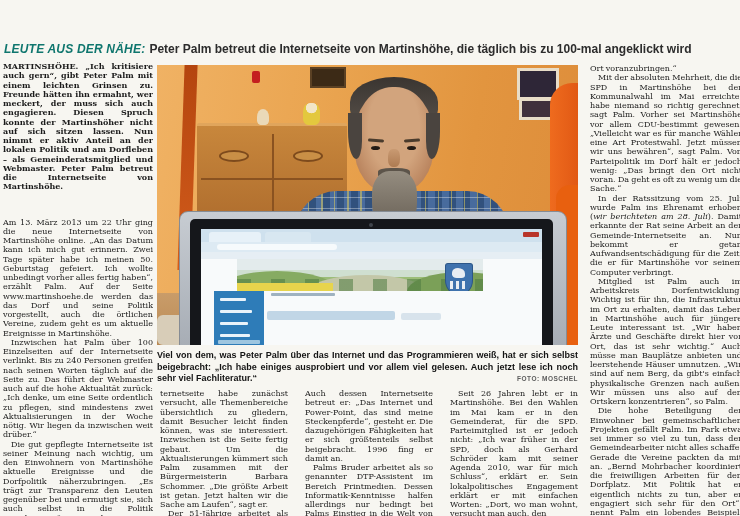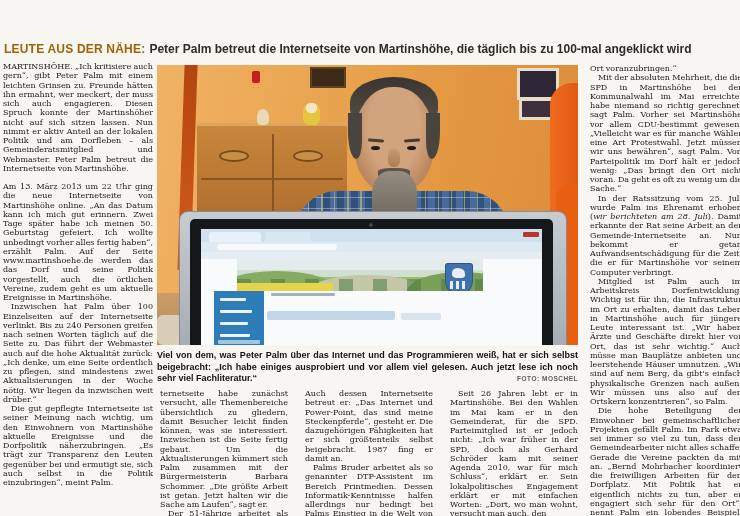--- a/index.html
+++ b/index.html
@@ -3,31 +3,31 @@
 <meta charset="utf-8">
 <style>
   html,body{margin:0;padding:0;}
   .page{position:relative;width:740px;height:516px;background:#f7f6f1;overflow:hidden;
         font-family:"DejaVu Serif",serif;color:#1b1b1b;}
   
   .headline{position:absolute;left:3px;top:-8px;font-family:"Liberation Serif",serif;
             font-weight:bold;font-size:46px;letter-spacing:-1px;color:#1d1d1d;white-space:nowrap;}
   .kicker{position:absolute;left:4px;top:42px;width:734px;font-family:"Liberation Sans",sans-serif;
           font-size:12px;font-weight:bold;white-space:nowrap;}
-  .kicker .lbl{color:#a16207;letter-spacing:.2px;margin-right:4px;}
+  .kicker .lbl{color:#0f766e;letter-spacing:.2px;margin-right:4px;font-style:italic;}
   .kicker .txt{color:#2c2c2c;}
   
   .col{position:absolute;top:62px;height:454px;overflow:hidden;}
   .col1{left:3px;width:150px;}
   .col5{left:590px;width:152px;top:64px;height:452px;}
   .byline{border-top:1.5px solid #2a2a2a;border-bottom:1px solid #2a2a2a;text-align:center;
           font-size:7.5px;letter-spacing:1px;padding:4px 0;margin-bottom:7px;color:#222;}
   p.body{margin:0;font-size:8px;line-height:9.25px;text-align:justify;
          hyphens:auto;-webkit-hyphens:auto;word-spacing:-.3px;}
-  p.lead{font-weight:normal;margin-bottom:9px;}
+  p.lead{font-weight:bold;margin-bottom:26px;}
   p.indent{text-indent:8px;}
   .ital{font-style:italic;}
   
   .photo-block{position:absolute;left:157px;top:65px;width:421px;}
   .caption{position:relative;margin-top:5px;font-family:"Liberation Sans",sans-serif;
            font-size:9px;line-height:11.5px;font-weight:bold;color:#141414;text-align:justify;}
   .credit{position:absolute;right:0;bottom:0;font-size:6.5px;font-weight:bold;
           letter-spacing:.5px;color:#5c5c5c;}
   .subcols{position:absolute;left:160px;top:389px;width:418px;display:flex;gap:17px;}
   .subcol{width:134px;height:127px;overflow:hidden;}
@@ -208,21 +208,21 @@
       <span class="credit">FOTO: MOSCHEL</span>
     </div>
   </div>
 
   <div class="subcols">
     <div class="subcol">
       <p class="body">ternetseite habe zunächst versucht, alle Themenbereiche übersichtlich zu gliedern, damit Besucher leicht finden können, was sie interessiert. Inzwischen ist die Seite fertig gebaut. Um die Aktualisierungen kümmert sich Palm zusammen mit der Bürgermeisterin Barbara Schommer. „Die größte Arbeit ist getan. Jetzt halten wir die Sache am Laufen“, sagt er.</p>
       <p class="body indent">Der 51-Jährige arbeitet als Kranführer beim Stahlwerk Saarstahl in Neunkirchen. Dort ist er Vorarbeiter und sitzt seit 13 Jahren im Betriebsrat.</p>
     </div>
     <div class="subcol">
-      <p class="body">Auch dessen Internetseite betreut er: „Das Internet und Power-Point, das sind meine Steckenpferde“, gesteht er. Die dazugehörigen Fähigkeiten hat er sich größtenteils selbst beigebracht. 1987 fing er damit an.</p>
+      <p class="body">Auch dessen Internetseite betreut er: „Das Internet und Power-Point, das sind meine Steckenpferde“, gesteht er. Die dazugehörigen Fähigkeiten hat er sich größtenteils selbst beigebracht. 1996 fing er damit an.</p>
       <p class="body indent">Palms Bruder arbeitet als so genannter DTP-Assistent im Bereich Printmedien. Dessen Informatik-Kenntnisse halfen allerdings nur bedingt bei Palms Einstieg in die Welt von Computer und Internet: „Er hat mir zwar viel erklärt, aber meistens war er dabei zu schnell. Also habe ich</p>
     </div>
     <div class="subcol">
       <p class="body indent">Seit 26 Jahren lebt er in Martinshöhe. Bei den Wahlen im Mai kam er in den Gemeinderat, für die SPD. Parteimitglied ist er jedoch nicht: „Ich war früher in der SPD, doch als Gerhard Schröder kam mit seiner Agenda 2010, war für mich Schluss“, erklärt er. Sein lokalpolitisches Engagement erklärt er mit einfachen Worten: „Dort, wo man wohnt, versucht man auch, den</p>
     </div>
   </div>
 
   <div class="col col5">
     <p class="body">Ort voranzubringen.“</p>
     <p class="body indent">Mit der absoluten Mehrheit, die die SPD in Martinshöhe bei der Kommunalwahl im Mai erreichte, habe niemand so richtig gerechnet, sagt Palm. Vorher sei Martinshöhe vor allem CDU-bestimmt gewesen. „Vielleicht war es für manche Wähler eine Art Protestwahl. Jetzt müssen wir uns bewähren“, sagt Palm. Von Parteipolitik im Dorf hält er jedoch wenig: „Das bringt den Ort nicht voran. Da geht es oft zu wenig um die Sache.“</p>

